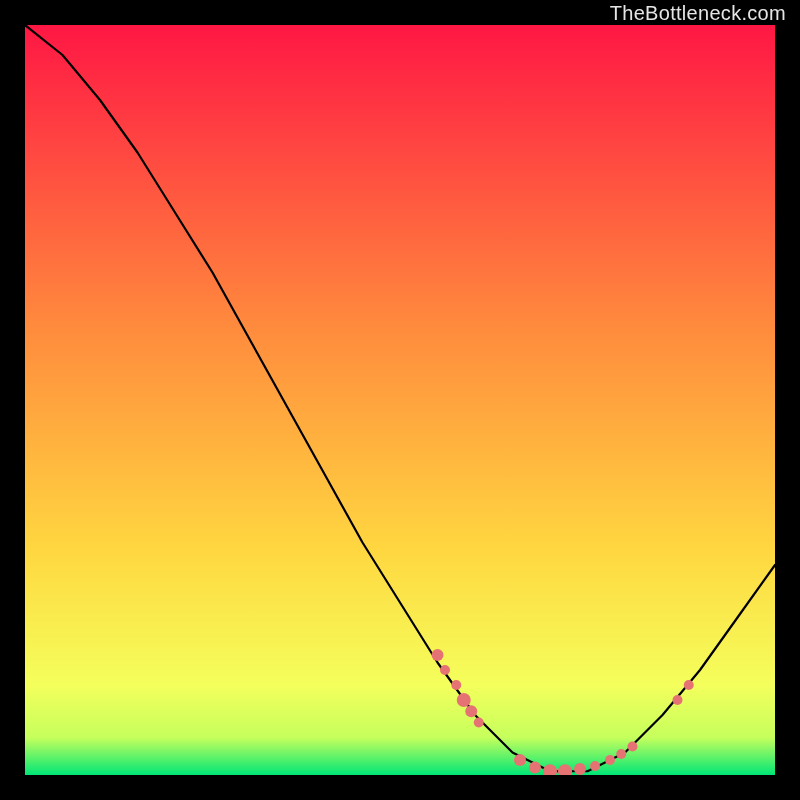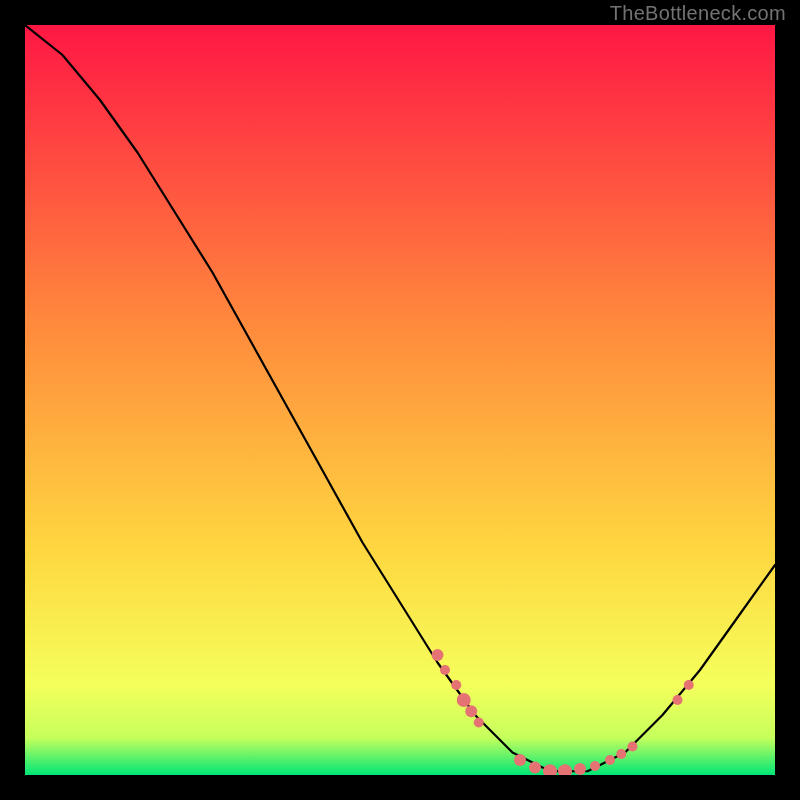--- a/index.html
+++ b/index.html
@@ -1,18 +1,18 @@
 <!DOCTYPE html>
 <html><head>
 <meta charset="utf-8">
 <style>
   * { margin: 0; padding: 0; box-sizing: border-box; }
   body { width: 800px; height: 800px; background: #000; overflow: hidden; font-family: Arial, sans-serif; }
   .container { position: relative; width: 800px; height: 800px; }
-  .watermark { position: absolute; top: 2px; right: 14px; color: #737373; font-size: 20px; font-weight: 500; z-index: 10; letter-spacing: 0.3px; }
+  .watermark { position: absolute; top: 2px; right: 14px; color: #e5e5e5; font-size: 20px; font-weight: 500; z-index: 10; letter-spacing: 0.3px; }
   .plot-area { position: absolute; left: 25px; top: 25px; width: 750px; height: 750px; }
   svg { display: block; }
 </style>
 </head>
 <body>
 
 <div class="container">
   <div class="watermark">TheBottleneck.com</div>
   <div class="plot-area">
     <svg id="chart-svg" width="750" height="750" viewBox="0 0 750 750">

